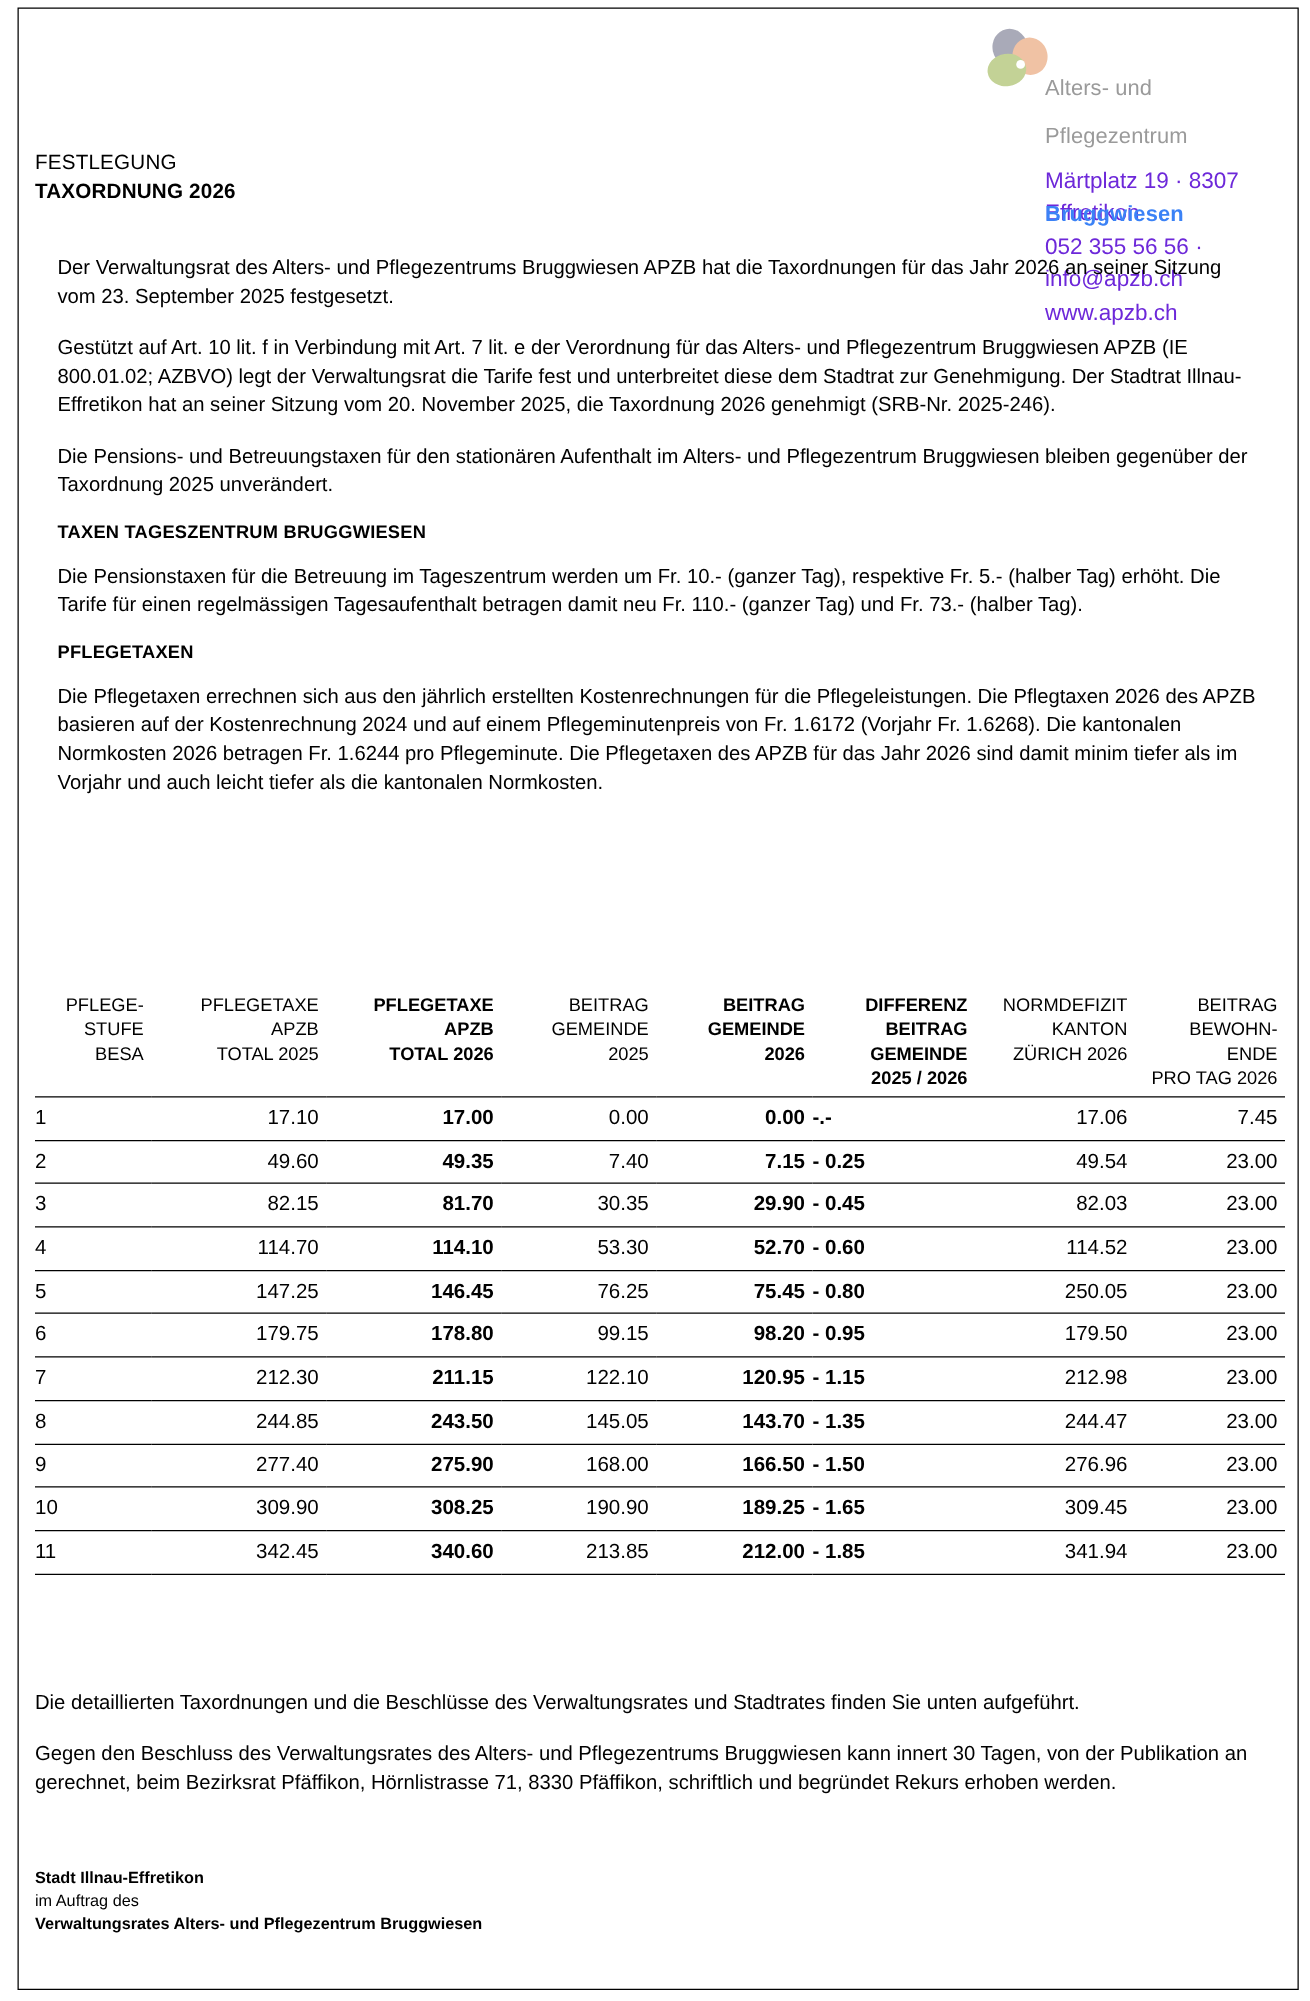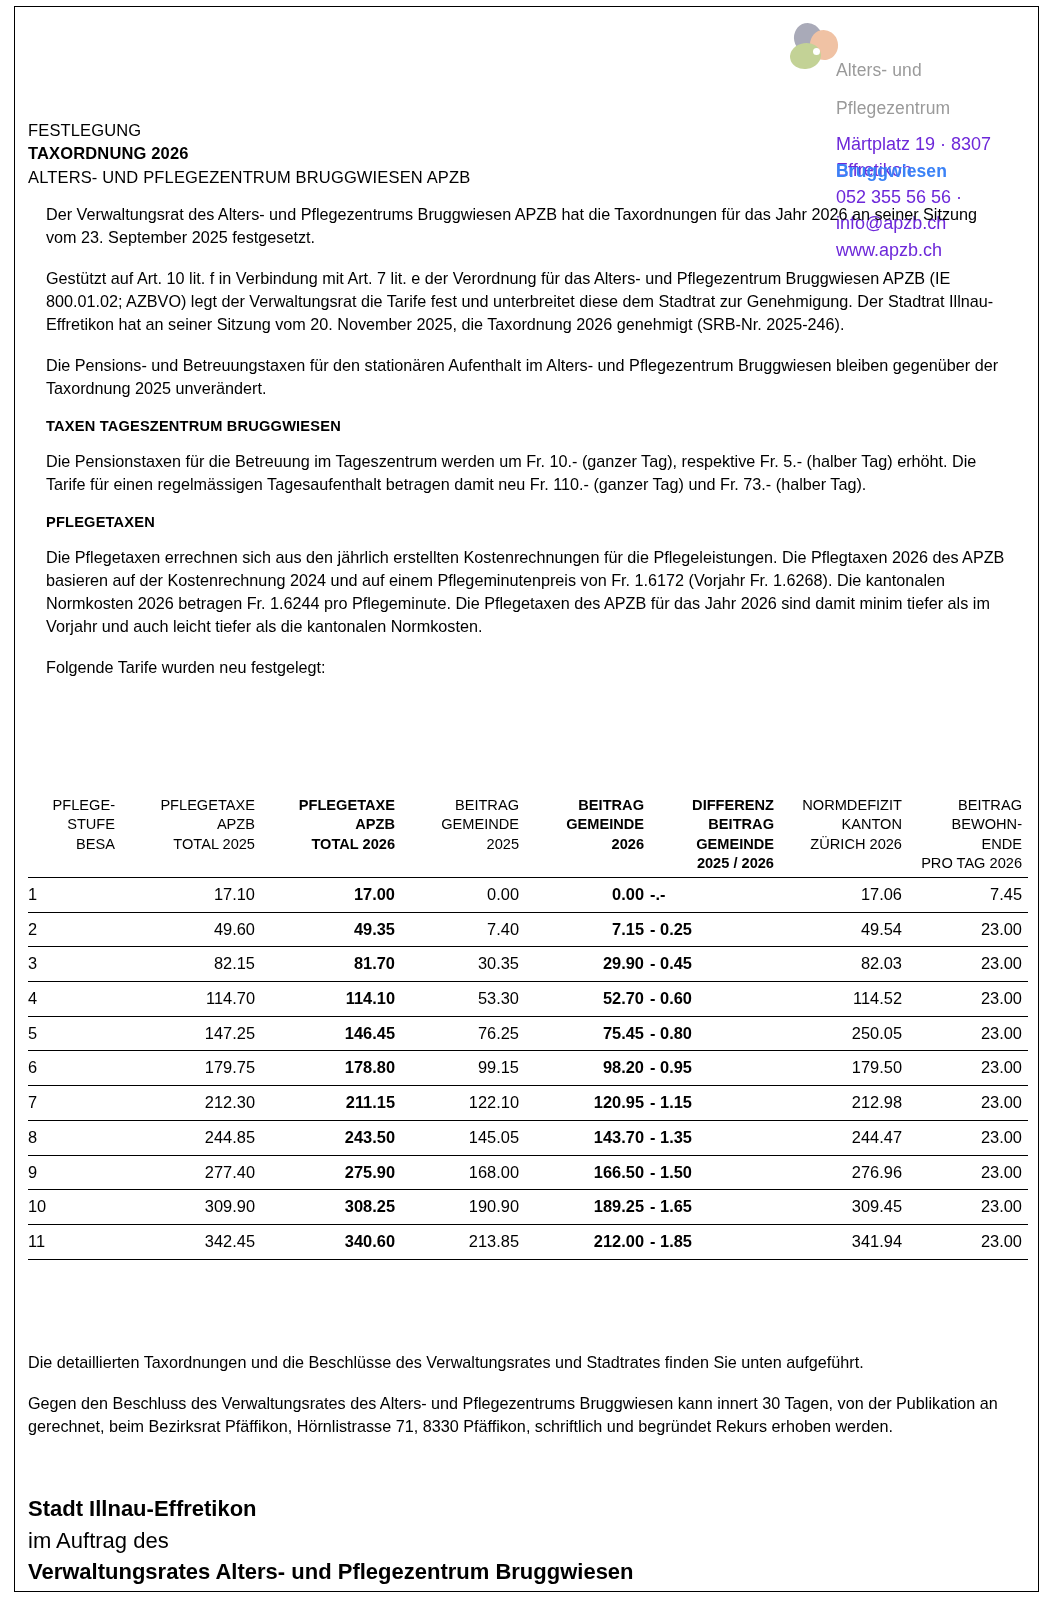--- a/index.html
+++ b/index.html
@@ -185,21 +185,21 @@
   .closing {
     position: absolute;
     left: 0;
     top: 1344px;
     right: 20px;
   }
   .signoff {
     position: absolute;
     left: 0;
     top: 1486px;
-    font-size: 22px;
+    font-size: 13px;
     line-height: 1.44;
   }
   .signoff .sb { font-weight: bold; }
 </style>
 </head>
 <body>
 
 <div class="page">
   <div class="inner">
 
@@ -220,32 +220,30 @@
       <div class="contact">
         <div>Märtplatz 19 · 8307 Effretikon</div>
         <div>052 355 56 56 · info@apzb.ch</div>
         <div>www.apzb.ch</div>
       </div>
     </div>
 
     <div class="titleblock">
       <div class="t-reg">FESTLEGUNG</div>
       <div class="t-bold">TAXORDNUNG 2026</div>
-      <div class="t-reg">ALTERS- UND PFLEGEZENTRUM BRUGGWIESEN APZB</div>
     </div>
 
     <div class="flow">
       <p class="body">Der Verwaltungsrat des Alters- und Pflegezentrums Bruggwiesen APZB hat die Taxordnungen für das Jahr 2026 an seiner Sitzung vom 23. September 2025 festgesetzt.</p>
       <p class="body">Gestützt auf Art. 10 lit. f in Verbindung mit Art. 7 lit. e der Verordnung für das Alters- und Pflegezentrum Bruggwiesen APZB (IE 800.01.02; AZBVO) legt der Verwaltungsrat die Tarife fest und unterbreitet diese dem Stadtrat zur Genehmigung. Der Stadtrat Illnau-Effretikon hat an seiner Sitzung vom 20. November 2025, die Taxordnung 2026 genehmigt (SRB-Nr. 2025-246).</p>
       <p class="body">Die Pensions- und Betreuungstaxen für den stationären Aufenthalt im Alters- und Pflegezentrum Bruggwiesen bleiben gegenüber der Taxordnung 2025 unverändert.</p>
       <h2 class="sec gap-before">TAXEN TAGESZENTRUM BRUGGWIESEN</h2>
       <p class="body">Die Pensionstaxen für die Betreuung im Tageszentrum werden um Fr. 10.- (ganzer Tag), respektive Fr. 5.- (halber Tag) erhöht. Die Tarife für einen regelmässigen Tagesaufenthalt betragen damit neu Fr. 110.- (ganzer Tag) und Fr. 73.- (halber Tag).</p>
       <h2 class="sec gap-before">PFLEGETAXEN</h2>
       <p class="body">Die Pflegetaxen errechnen sich aus den jährlich erstellten Kostenrechnungen für die Pflegeleistungen. Die Pflegtaxen 2026 des APZB basieren auf der Kostenrechnung 2024 und auf einem Pflegeminutenpreis von Fr. 1.6172 (Vorjahr Fr. 1.6268). Die kantonalen Normkosten 2026 betragen Fr. 1.6244 pro Pflegeminute. Die Pflegetaxen des APZB für das Jahr 2026 sind damit minim tiefer als im Vorjahr und auch leicht tiefer als die kantonalen Normkosten.</p>
-      <p class="body">Folgende Tarife wurden neu festgelegt:</p>
     </div>
 
     <table class="tariffs">
       <colgroup>
         <col class="c0">
           <col class="c1">
           <col class="c2">
           <col class="c3">
         <col class="c4">
           <col class="c5">

